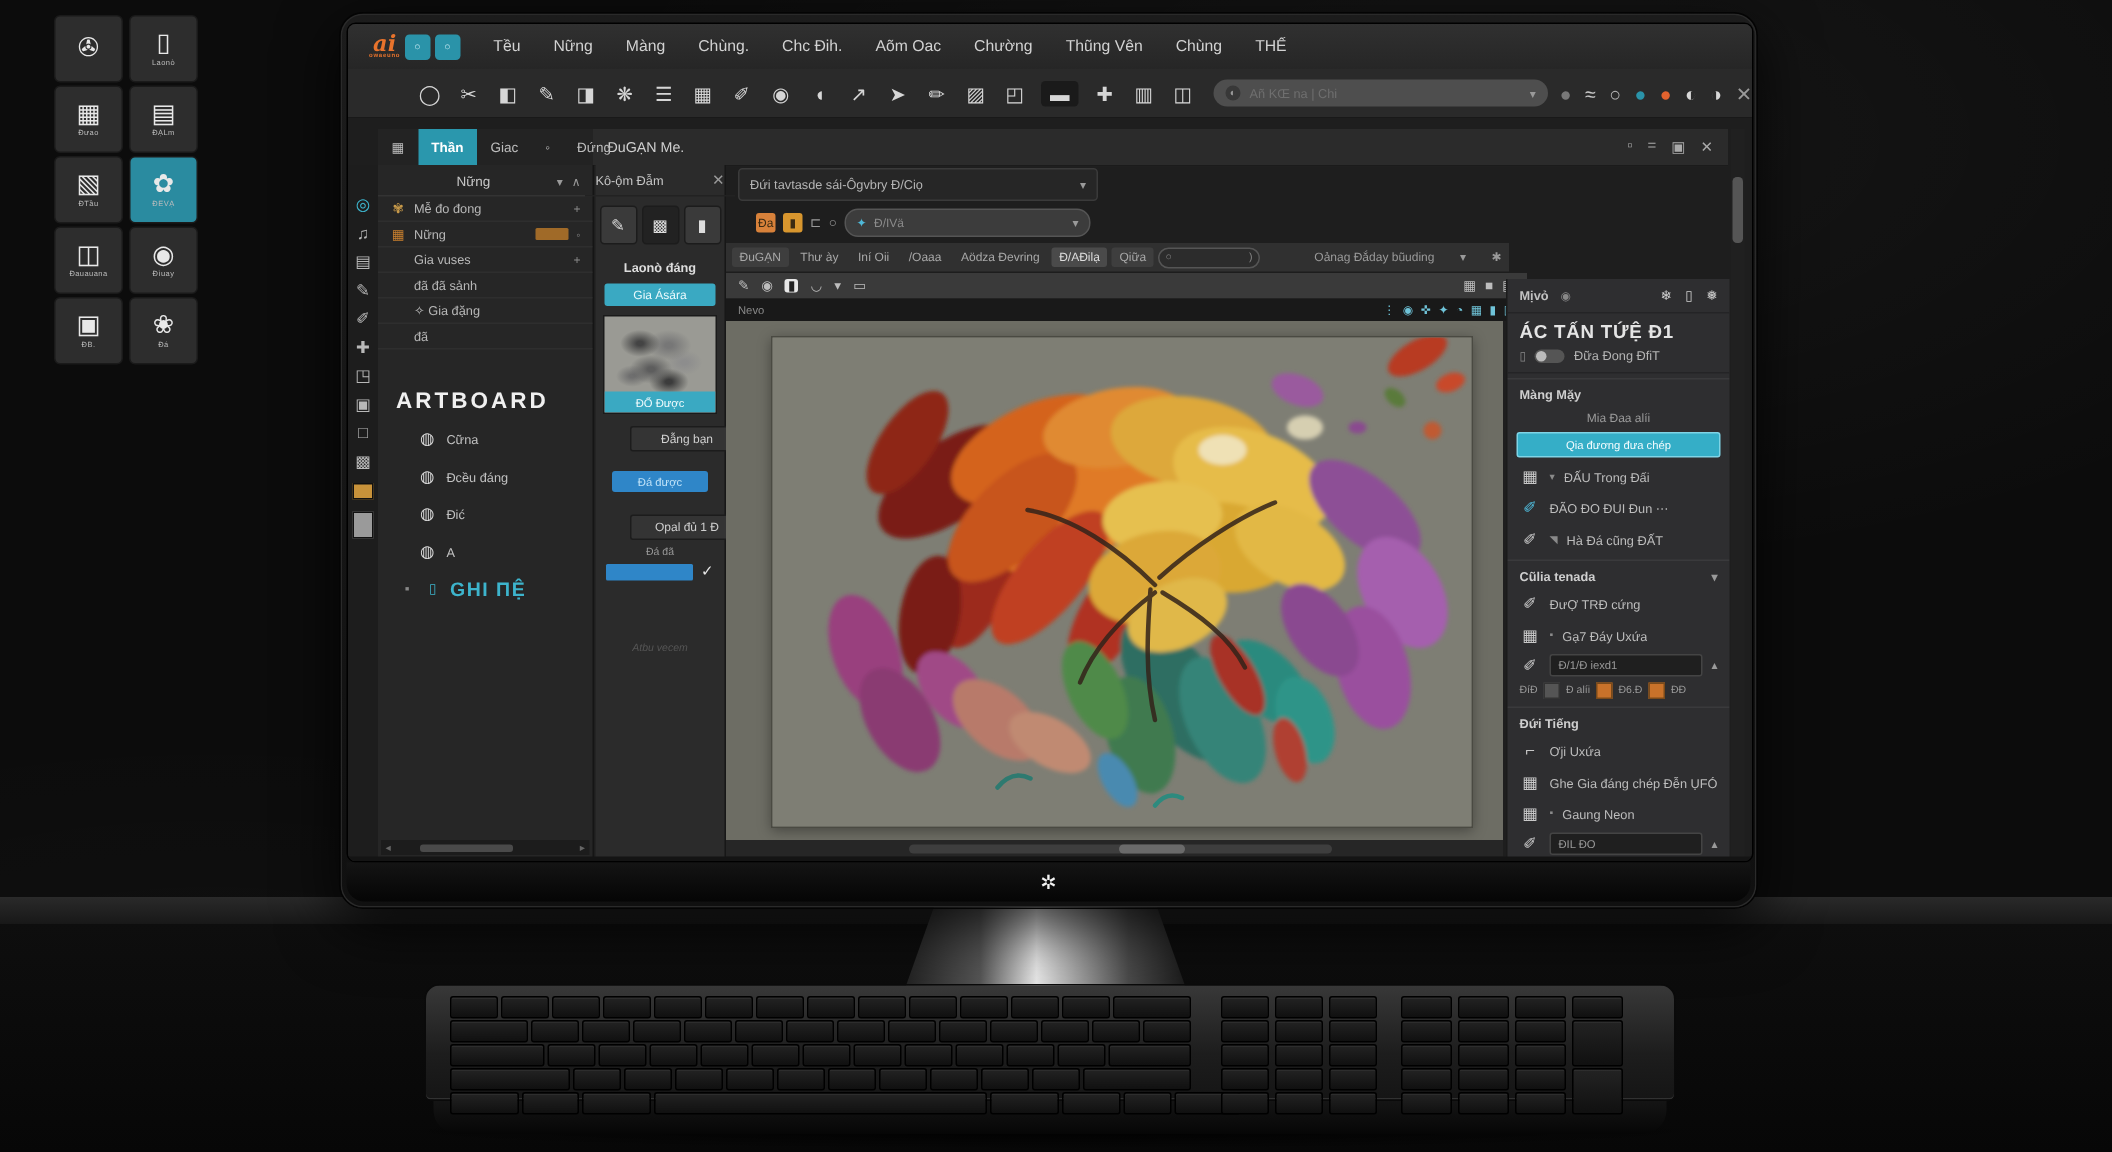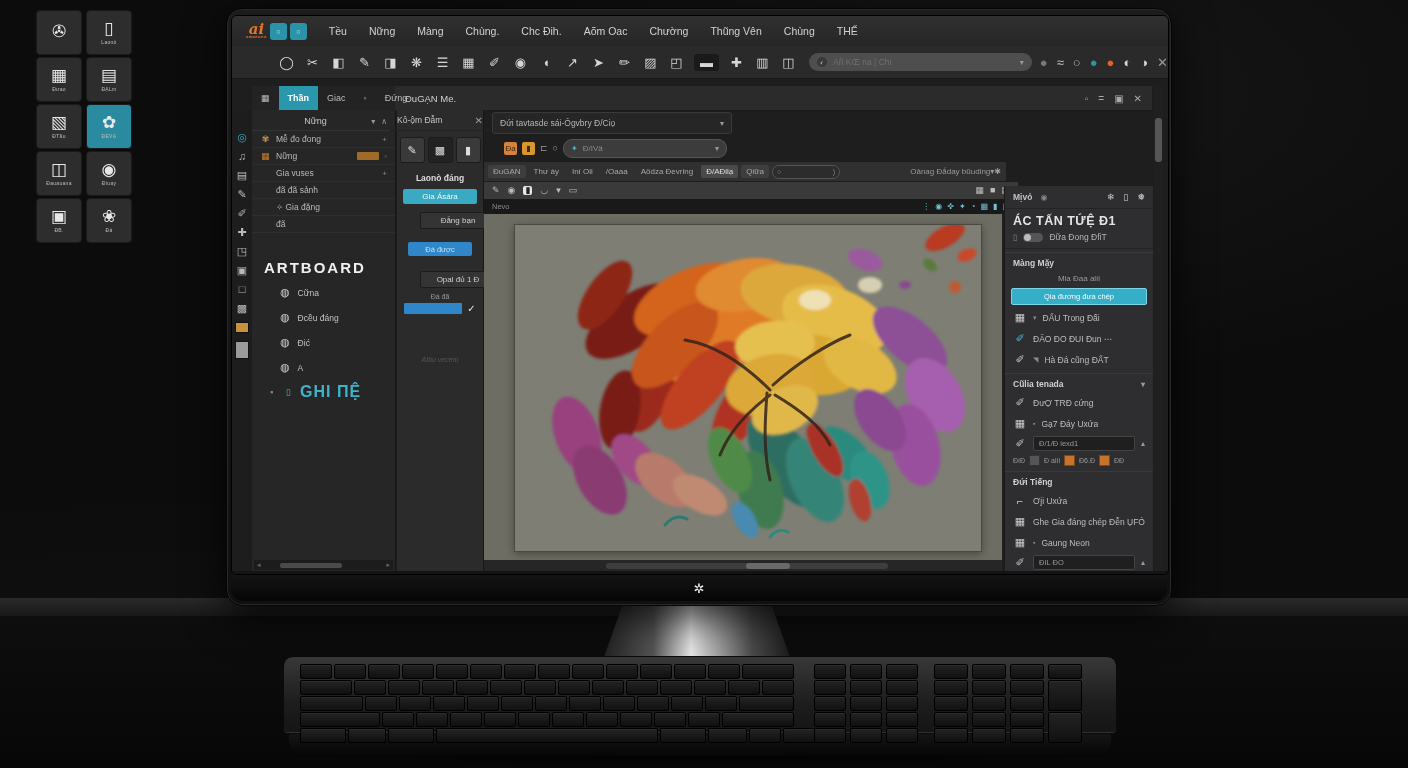--- a/index.html
+++ b/index.html
@@ -99,21 +99,21 @@
   .lp-glyph{font-size:9px;width:11px;text-align:center;}
   .lp-label{font-size:8.5px;color:#b8b8b8;flex:1;white-space:nowrap;overflow:hidden;}
   .lp-chip{width:22px;height:8px;border-radius:1px;}
   .lp-plus{font-size:8px;color:#8a8a8a;}
   .artboard-title{font-size:15px;color:#f0f0f0;letter-spacing:2px;font-weight:bold;
      margin:26px 0 4px 12px;}
   .ab-row{display:flex;align-items:center;gap:8px;height:25px;padding-left:28px;cursor:pointer;}
   .ab-badge{font-size:11px;color:#d8d8d8;}
   .ab-label{font-size:8.5px;color:#c2c2c2;}
   .ghi-row{display:flex;align-items:center;gap:6px;height:24px;padding-left:14px;cursor:pointer;}
-  .ghi-label{font-size:16px;color:#3db4cc;font-weight:bold;letter-spacing:1px;}
+  .ghi-label{font-size:13px;color:#3db4cc;font-weight:bold;letter-spacing:1px;}
   .lp-hscroll{position:absolute;left:22px;top:544px;width:139px;height:10px;background:#1c1c1c;
      display:flex;align-items:center;}
   .lp-thumb{margin-left:16px;width:62px;height:5px;background:#4a4a4a;border-radius:2px;}
   .scroll-arrow{font-size:7px;color:#666;padding:0 3px;}
   
   .panel2{position:absolute;left:165px;top:94px;width:86px;height:464px;background:#2b2b2b;
      border-right:1px solid #171717;display:flex;flex-direction:column;align-items:center;}
   .p2-sub{display:flex;align-items:center;width:100%;height:20px;padding:0 7px;gap:4px;
      border-bottom:1px solid #222;}
   .p2-sub-label{font-size:8.5px;color:#c6c6c6;flex:1;}
@@ -159,21 +159,21 @@
   .doc-input-ic{color:#4fb8d8;font-size:8px;}
   .doc-input-text{font-size:8px;color:#8a8a8a;flex:1;}
   .doc-tabs{position:absolute;left:252px;top:146px;width:518px;height:19px;background:#303030;
      border-bottom:1px solid #1d1d1d;display:flex;align-items:center;padding-left:4px;gap:3px;}
   .dtab{font-size:8px;color:#a8a8a8;padding:2px 5px;cursor:pointer;white-space:nowrap;}
   .dtab.btn{background:#3e3e3e;border-radius:2px;}
   .dtab.active{background:#4a4a4a;border-radius:2px;color:#ddd;}
   .dtab-pill{width:58px;height:12px;border:1px solid #555;border-radius:7px;background:#2c2c2c;
      display:flex;align-items:center;padding:0 4px;justify-content:space-between;
      color:#888;font-size:7px;}
-  .dtabs-right{margin-left:auto;display:flex;align-items:center;gap:0;padding-right:5px;}
+  .dtabs-right{margin-left:auto;display:flex;align-items:center;gap:17px;padding-right:5px;}
   .dtabs-right-label{font-size:8px;color:#9a9a9a;white-space:nowrap;}
   .mini-row{position:absolute;left:252px;top:166px;width:518px;height:17px;background:#3a3a3a;
      border-bottom:1px solid #242424;display:flex;align-items:center;padding:0 8px;gap:8px;}
   .mini-ic{font-size:9px;color:#bdbdbd;cursor:pointer;line-height:1;}
   .mini-ic.boxed{background:#e8e8e8;color:#222;border-radius:2px;padding:0 2px;}
   .mini-right{margin-left:auto;display:flex;gap:6px;}
   .canvas-hdr{position:absolute;left:252px;top:183px;width:518px;height:15px;background:#191919;
      display:flex;align-items:center;padding:0 8px;}
   .canvas-label{font-size:7.5px;color:#8a8a8a;}
   .canvas-ics{margin-left:auto;display:flex;gap:5px;}
@@ -446,20 +446,24 @@
           <span class="p2-sub-label">Kô-ộm Đẫm</span>
           <span class="p2-close">✕</span>
         </div>
         <div class="p2-btns" id="p2-btns">
             <div class="p2-btn">✎</div>
             <div class="p2-btn pressed">▩</div>
             <div class="p2-btn">▮</div>
           </div>
         <div class="p2-sec">Laonò đáng</div>
         <div class="btn-teal">Gia Ására</div>
+        <div class="thumb">
+          <div class="thumb-art"></div>
+          <div class="thumb-cap">ĐỔ Được</div>
+        </div>
         <div class="btn-dark" style="margin-top:8px">Đẫng bạn</div>
         <div class="btn-blue" style="margin-top:13px">Đá được</div>
         <div class="btn-dark" style="margin-top:15px">Opal đủ 1 Đ</div>
         <div class="p2-small" style="margin-top:5px">Đá đã</div>
         <div class="p2-progress" style="margin-top:3px">
           <div class="p2-bar"></div>
           <span class="p2-check">✓</span>
         </div>
         <div class="p2-footer" style="margin-top:42px">Atbu vecem</div>
       </div>

